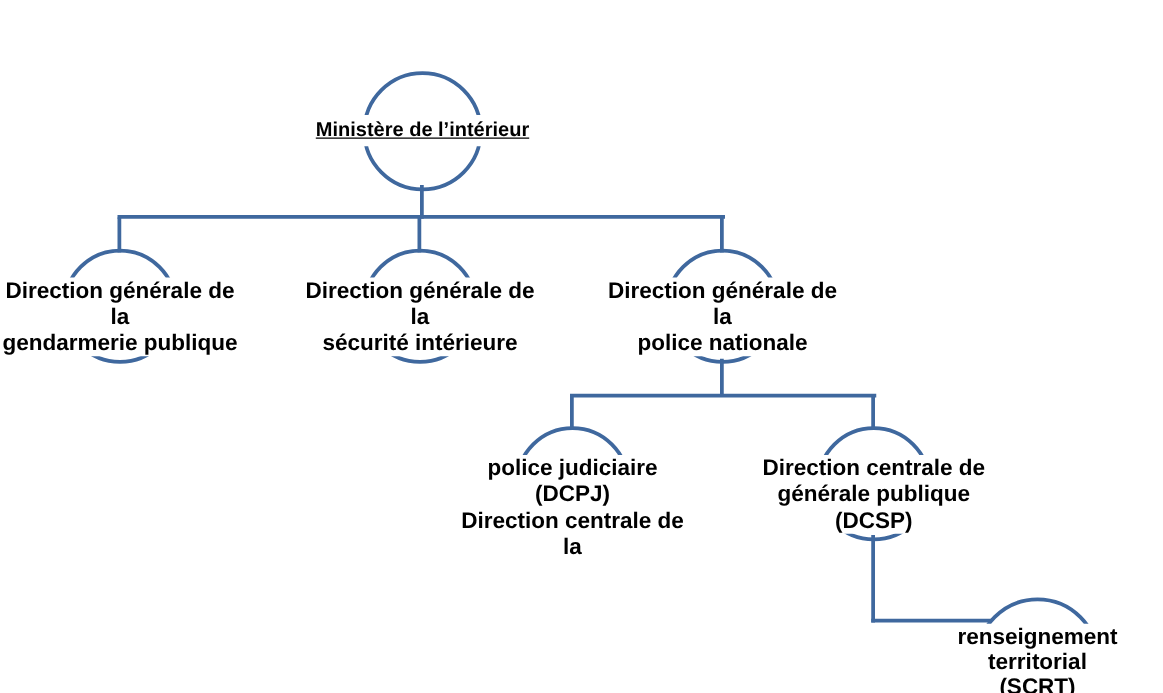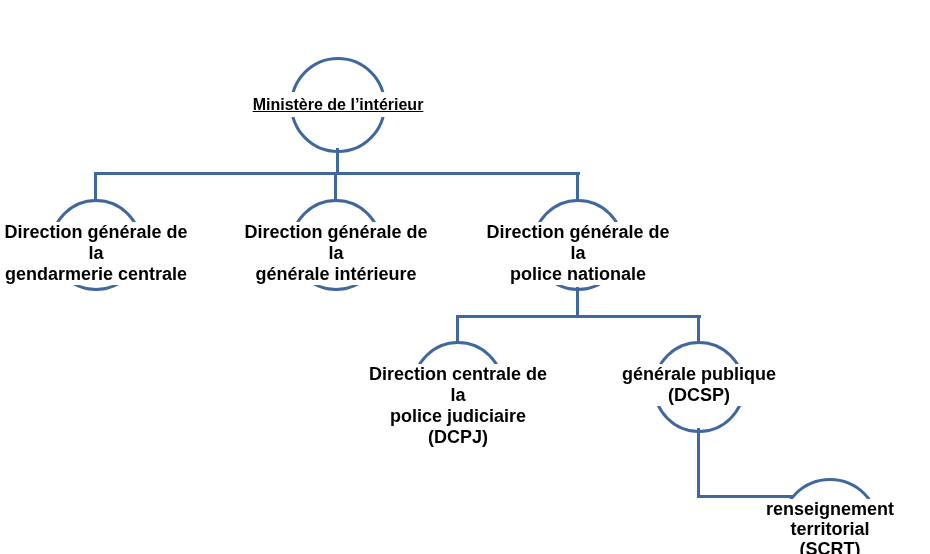--- a/index.html
+++ b/index.html
@@ -55,39 +55,40 @@
 
   <div class="vline" style="left:697px;top:380px;height:70px;"></div>
   <div class="hline" style="left:697px;top:447px;width:96px;height:3px;"></div>
 
   <div class="ntext title" style="left:240px;top:44px;width:196px;">
     <span class="tl">Ministère de l’intérieur</span>
   </div>
 
   <div class="ntext" style="left:1px;top:174px;width:190px;">
     <span class="tl">Direction générale de la</span>
-    <span class="tl">gendarmerie centrale</span>
+    <span class="tl">gendarmerie publique</span>
   </div>
 
   <div class="ntext" style="left:241px;top:174px;width:190px;">
     <span class="tl">Direction générale de la</span>
-    <span class="tl">générale intérieure</span>
+    <span class="tl">sécurité intérieure</span>
   </div>
 
   <div class="ntext" style="left:483px;top:174px;width:190px;">
     <span class="tl">Direction générale de la</span>
     <span class="tl">police nationale</span>
   </div>
 
   <div class="ntext" style="left:363px;top:316px;width:190px;">
+    <span class="tl">police judiciaire (DCPJ)</span>
     <span class="tl">Direction centrale de la</span>
-    <span class="tl">police judiciaire (DCPJ)</span>
   </div>
 
   <div class="ntext" style="left:604px;top:316px;width:190px;">
+    <span class="tl">Direction centrale de</span>
     <span class="tl">générale publique (DCSP)</span>
   </div>
 
   <div class="ntext scrt-text" style="left:735px;top:451px;width:190px;">
     <span class="tl">renseignement territorial</span>
     <span class="tl">(SCRT)</span>
   </div>
 
 </div>
 

